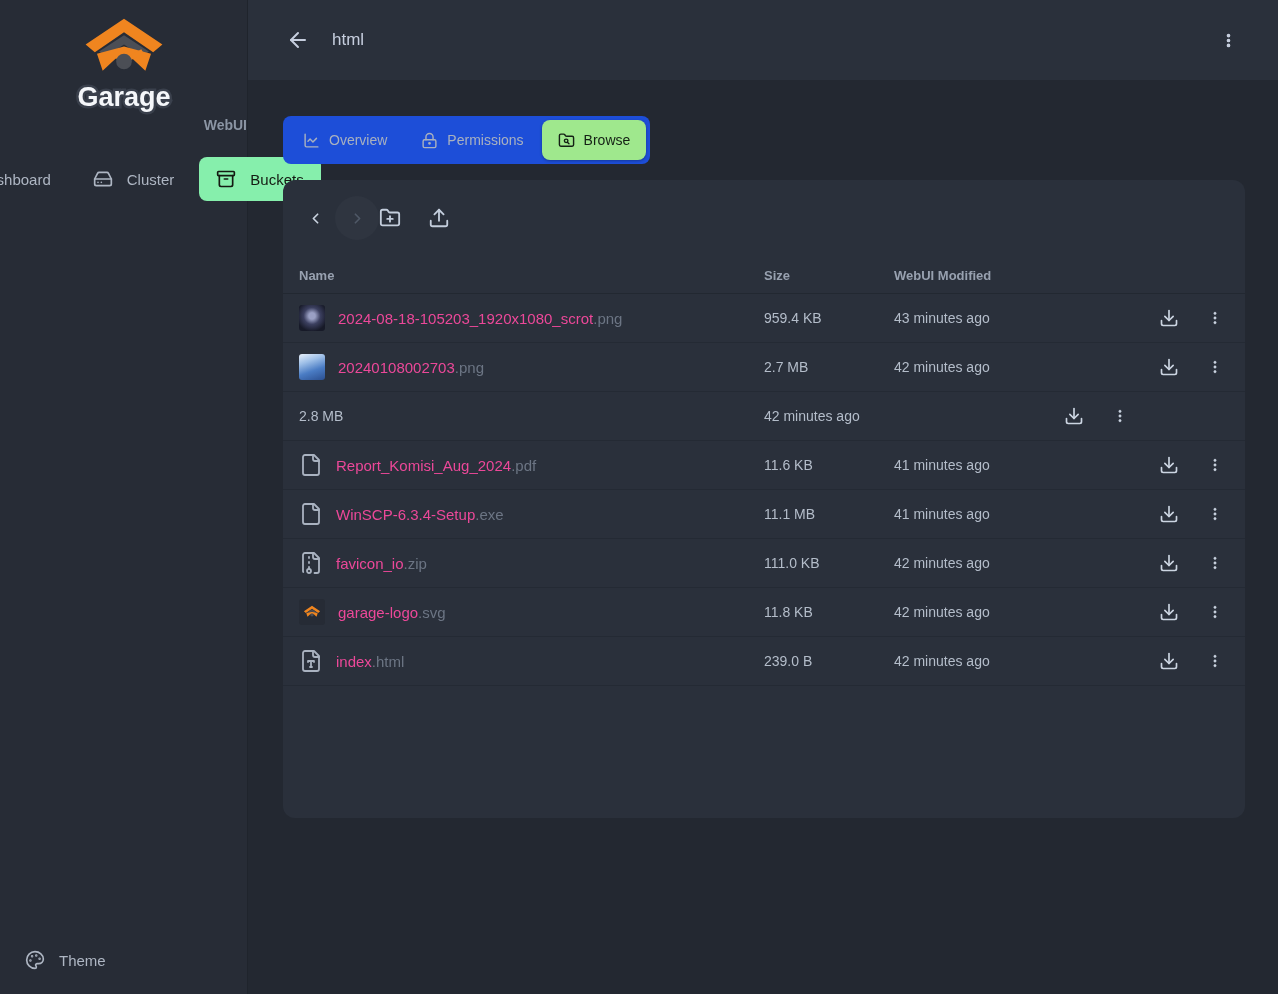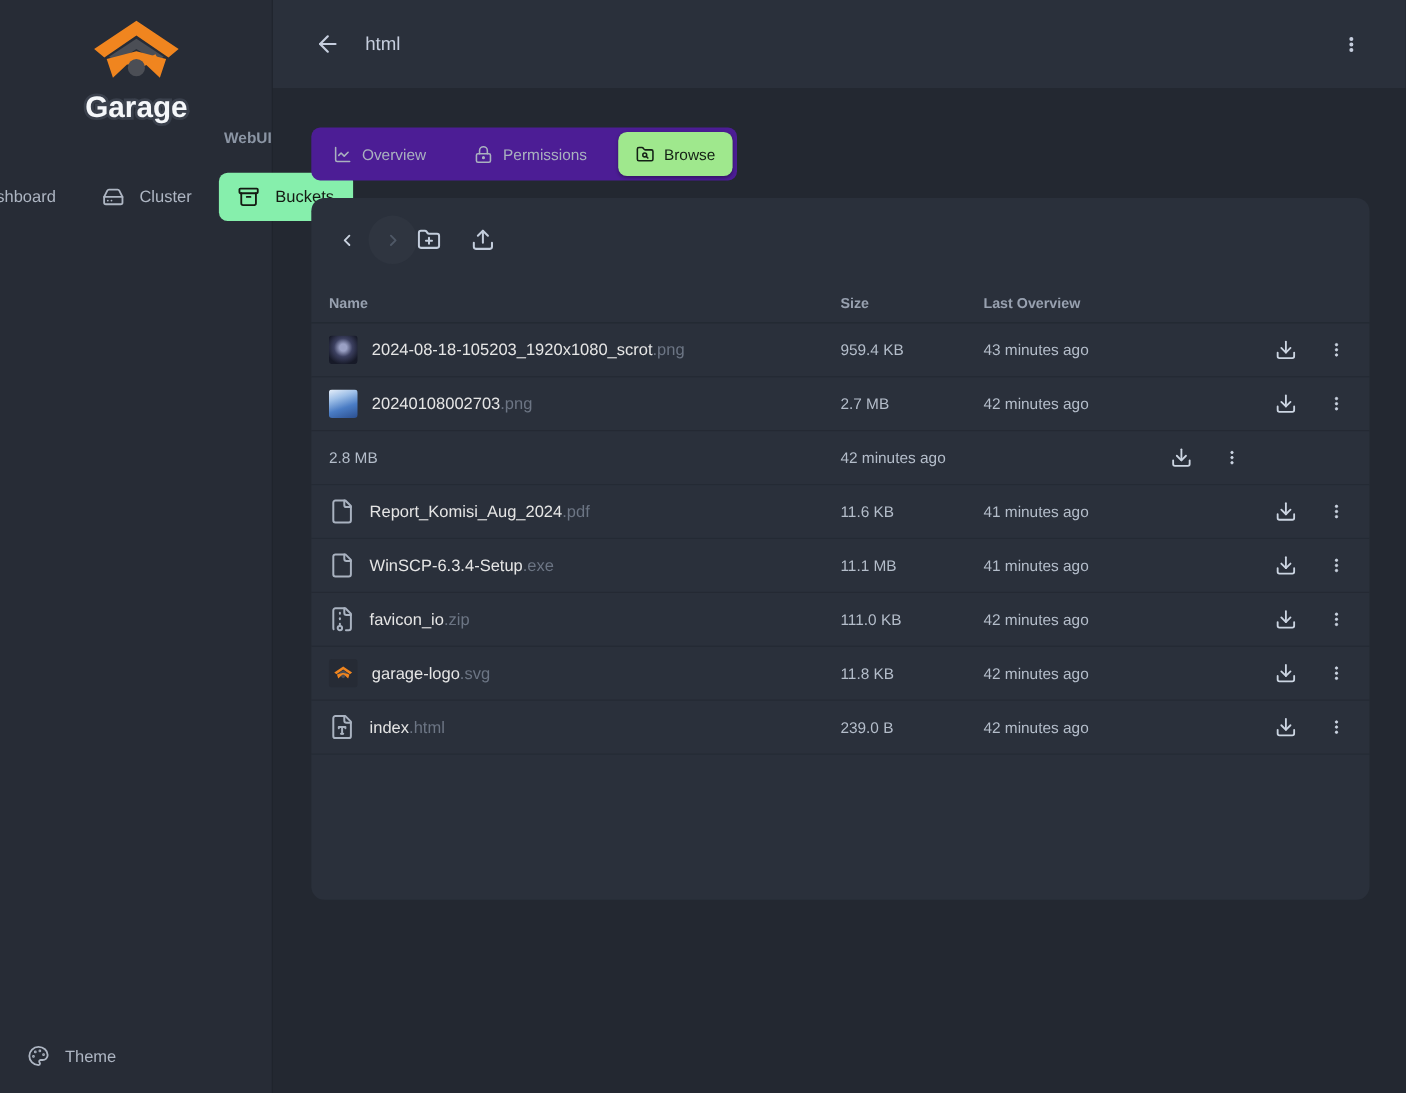--- a/index.html
+++ b/index.html
@@ -51,21 +51,21 @@
   .page-title { margin-left:20px; font-size:17px; color:#c6cede; }
   .top-menu-btn { margin-left:auto; width:28px; height:28px; display:flex; align-items:center;
     justify-content:center; cursor:pointer; }
   .top-menu-btn svg { width:17px; height:17px; stroke:#c6cede; fill:#c6cede; }
 
   .content { padding:36px 0 0 35px; }
 
   
   .tabs {
     display:inline-flex; align-items:center;
-    background:#4c1d95; border-radius:8px; padding:4px; gap:12px;
+    background:#1d4ed8; border-radius:8px; padding:4px; gap:2px;
     height:48px;
   }
   .tab {
     display:flex; align-items:center; gap:9px;
     height:40px; padding:0 16px; border-radius:8px;
     font-size:14px; color:#a9b1bf; cursor:pointer; white-space:nowrap;
   }
   .tab svg { width:17px; height:17px; stroke:#a9b1bf; }
   .tab.active { background:#9fe88d; color:#142015; box-shadow:0 1px 3px rgba(0,0,0,0.3); }
   .tab.active svg { stroke:#142015; }
@@ -107,21 +107,21 @@
     padding:0 16px;
   }
   .thead {
     height:37px; color:#98a1b0; font-size:13px; font-weight:bold;
     border-bottom:1px solid #222831;
   }
   .frow { height:49px; border-bottom:1px solid #242a34; }
 
   .name-cell { display:flex; align-items:center; gap:13px; overflow:hidden; white-space:nowrap; cursor:pointer; }
   .fname { font-size:15px; }
-  .fname .nb { color:#e5e5e5; }
+  .fname .nb { color:#ec4899; }
   .fname .ne { color:#6c7584; }
   .cell-size, .cell-mod { font-size:14px; color:#b4bdca; }
 
   .thumb { width:26px; height:26px; border-radius:3px; flex:0 0 26px; }
   .thumb-1 { background:radial-gradient(circle at 50% 42%, #9aa0c4 0 16%, #3c4060 42%, #171a28 78%); }
   .thumb-2 { background:linear-gradient(160deg,#e8f0fa 0%,#9fc0e8 30%,#4a7cc4 62%,#2b4f90 100%); }
   .thumb-3 { background:linear-gradient(135deg,#c9a87f 0%,#ab8a5e 42%,#5878b5 65%,#314e85 100%); }
   .thumb-logo { background:#262b35; display:flex; align-items:center; justify-content:center; }
   .thumb-logo svg { width:18px; height:14px; }
 
@@ -272,21 +272,21 @@
                 <path d="M12 3v12"></path>
             </svg>
           </span>
         </div>
       </div>
 
       <div class="table">
         <div class="trow thead">
           <div>Name</div>
           <div>Size</div>
-          <div>Last Overview</div>
+          <div>WebUI Modified</div>
           <div></div>
         </div>
 
         <div class="trow frow">
           <div class="name-cell">
             <div class="thumb thumb-1"></div>
             <div class="fname"><span class="nb">2024-08-18-105203_1920x1080_scrot</span><span class="ne">.png</span></div>
           </div>
           <div class="cell-size">959.4 KB</div>
           <div class="cell-mod">43 minutes ago</div>

